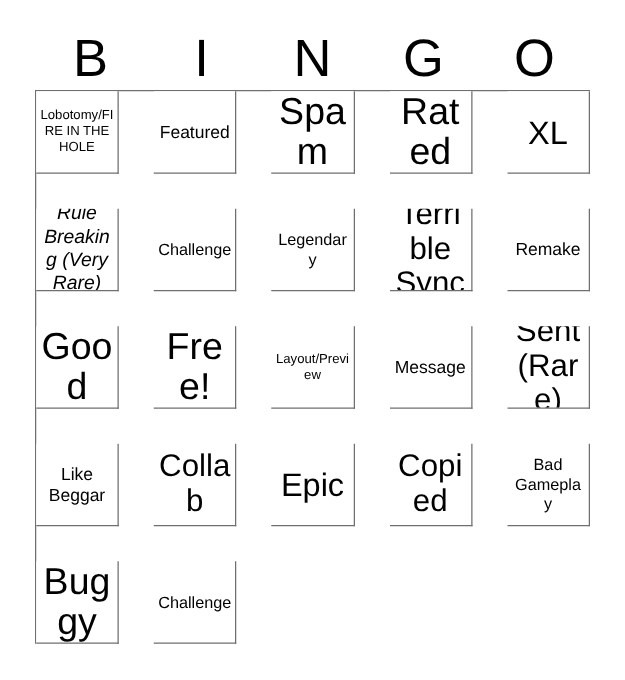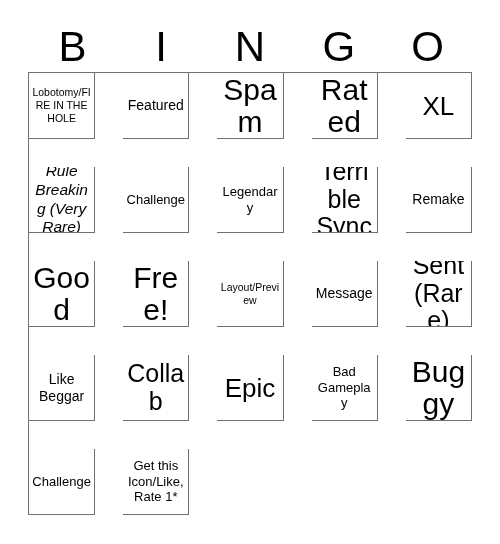--- a/index.html
+++ b/index.html
@@ -158,26 +158,26 @@
       <div class="cell">
         <span class="cell-text fs-lg">Like Beggar</span>
       </div>
       <div class="cell">
         <span class="cell-text fs-xl">Collab</span>
       </div>
       <div class="cell">
         <span class="cell-text fs-huge">Epic</span>
       </div>
       <div class="cell">
+        <span class="cell-text fs-xl">Copied</span>
+      </div>
+      <div class="cell">
         <span class="cell-text fs-sm">Bad Gameplay</span>
       </div>
       <div class="cell">
         <span class="cell-text fs-xxl">Buggy</span>
       </div>
       <div class="cell">
         <span class="cell-text fs-sm">Challenge</span>
       </div>
-      <div class="cell">
-        <span class="cell-text fs-sm">Get this Icon/Like, Rate 1*</span>
-      </div>
     </div>
 
 </div>
 
 </body></html>

